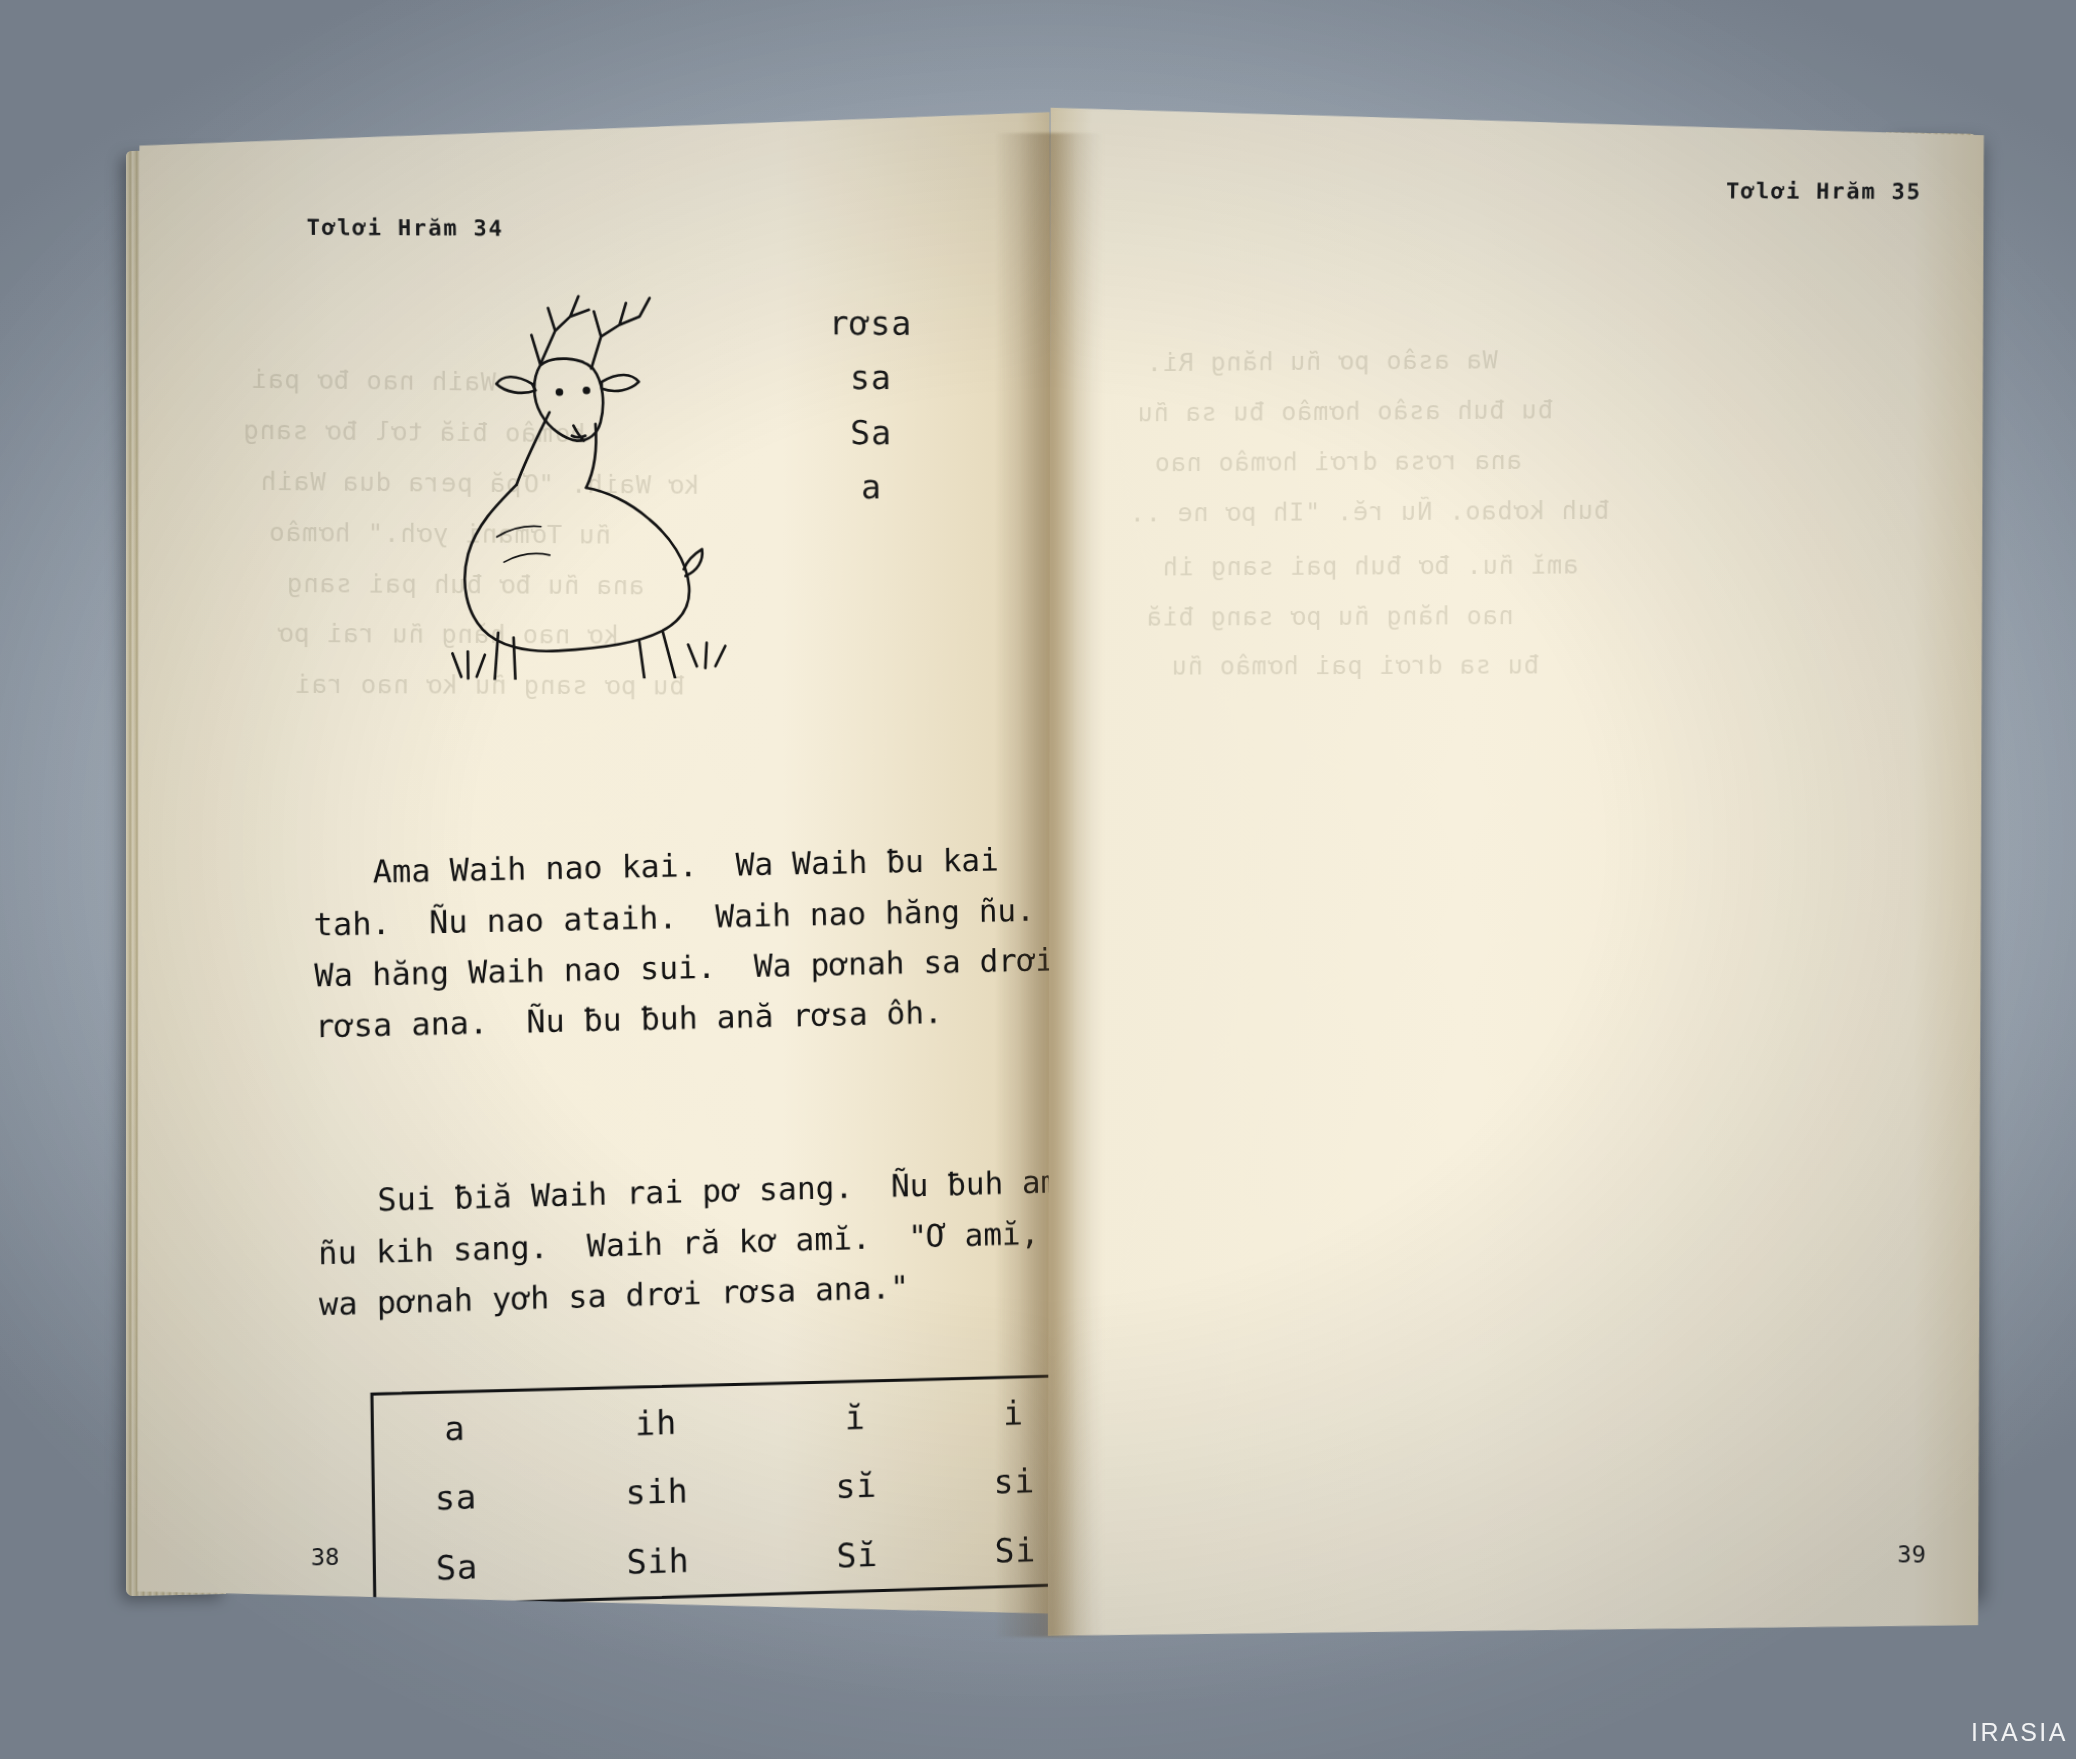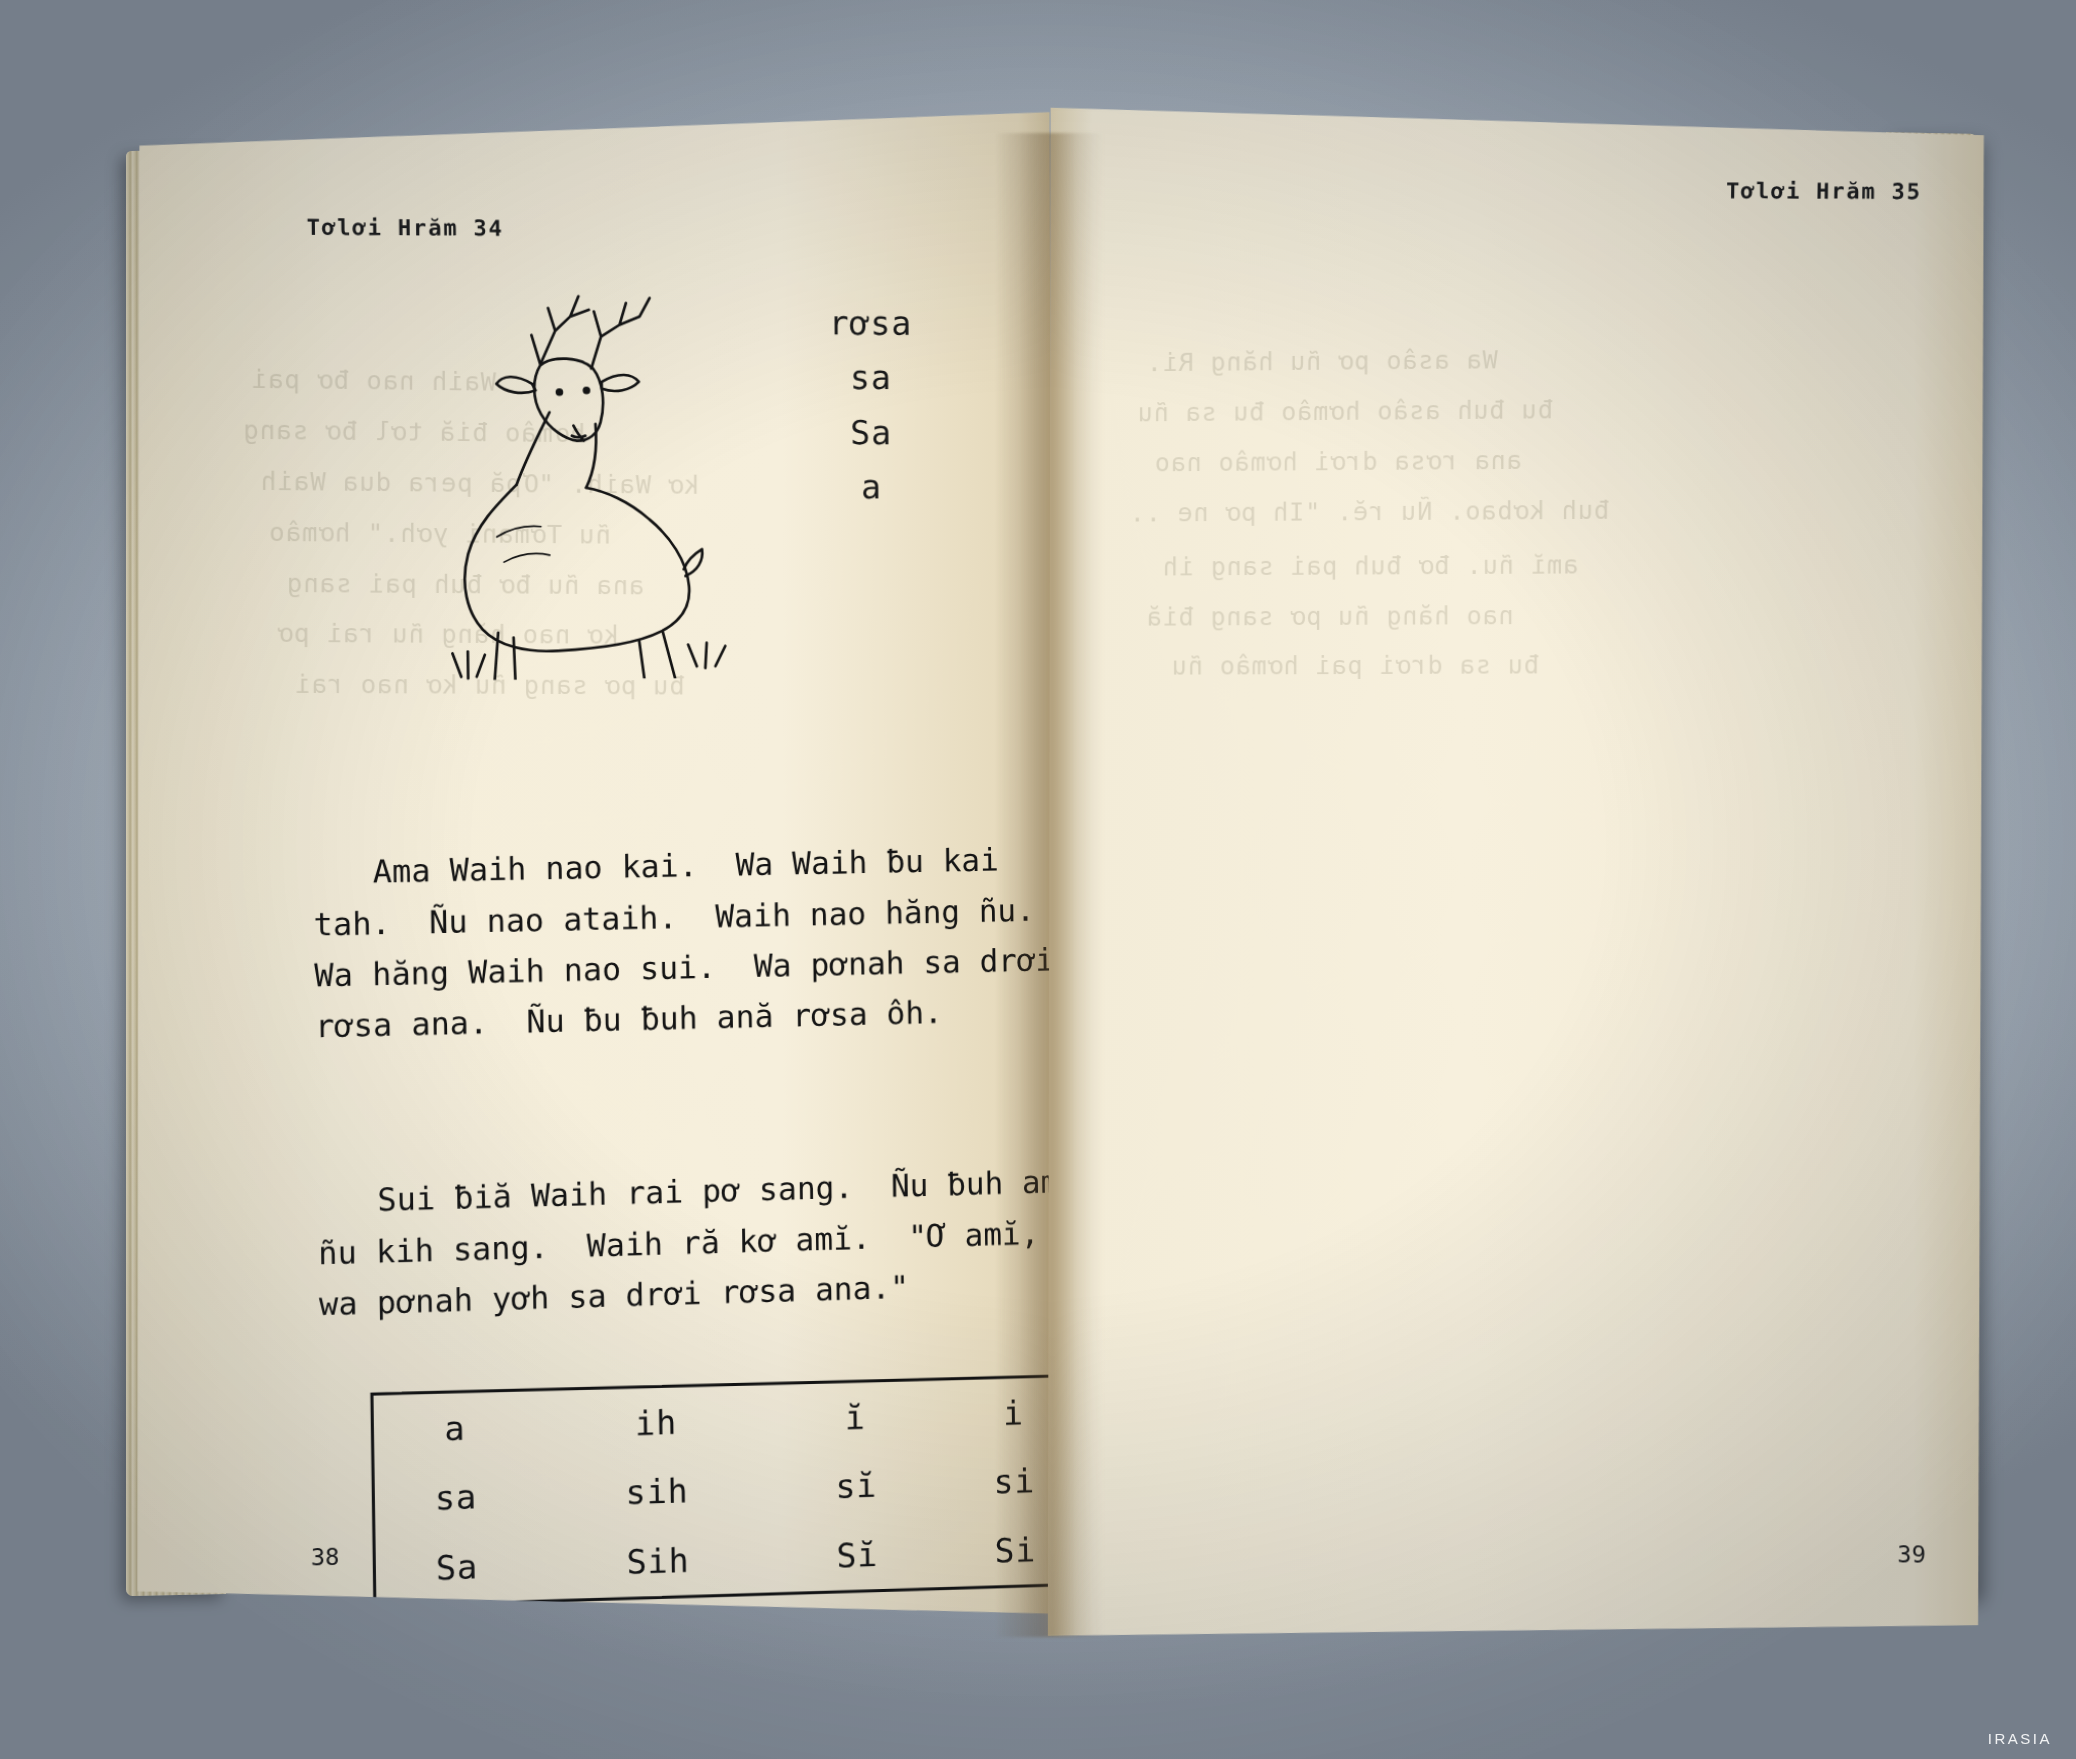--- a/index.html
+++ b/index.html
@@ -194,25 +194,25 @@
     padding: 0;
   }
 
   
   .illus { position: absolute; }
   #illus-deer { left: 274px; top: 191px; width: 357px; height: 390px; transform: rotate(-0.8deg); }
 
   
   #watermark {
     position: absolute;
-    right: 25px;
+    right: 9px;
     bottom: 11.6px;
     color: #ffffff;
     font-family: "Liberation Sans", sans-serif;
-    font-size: 15px;
+    font-size: 25px;
     letter-spacing: 2.5px;
     opacity: 0.9;
   }
 </style>
 </head>
 <body>
 
 <div id="scene">
 
   <div id="book">

